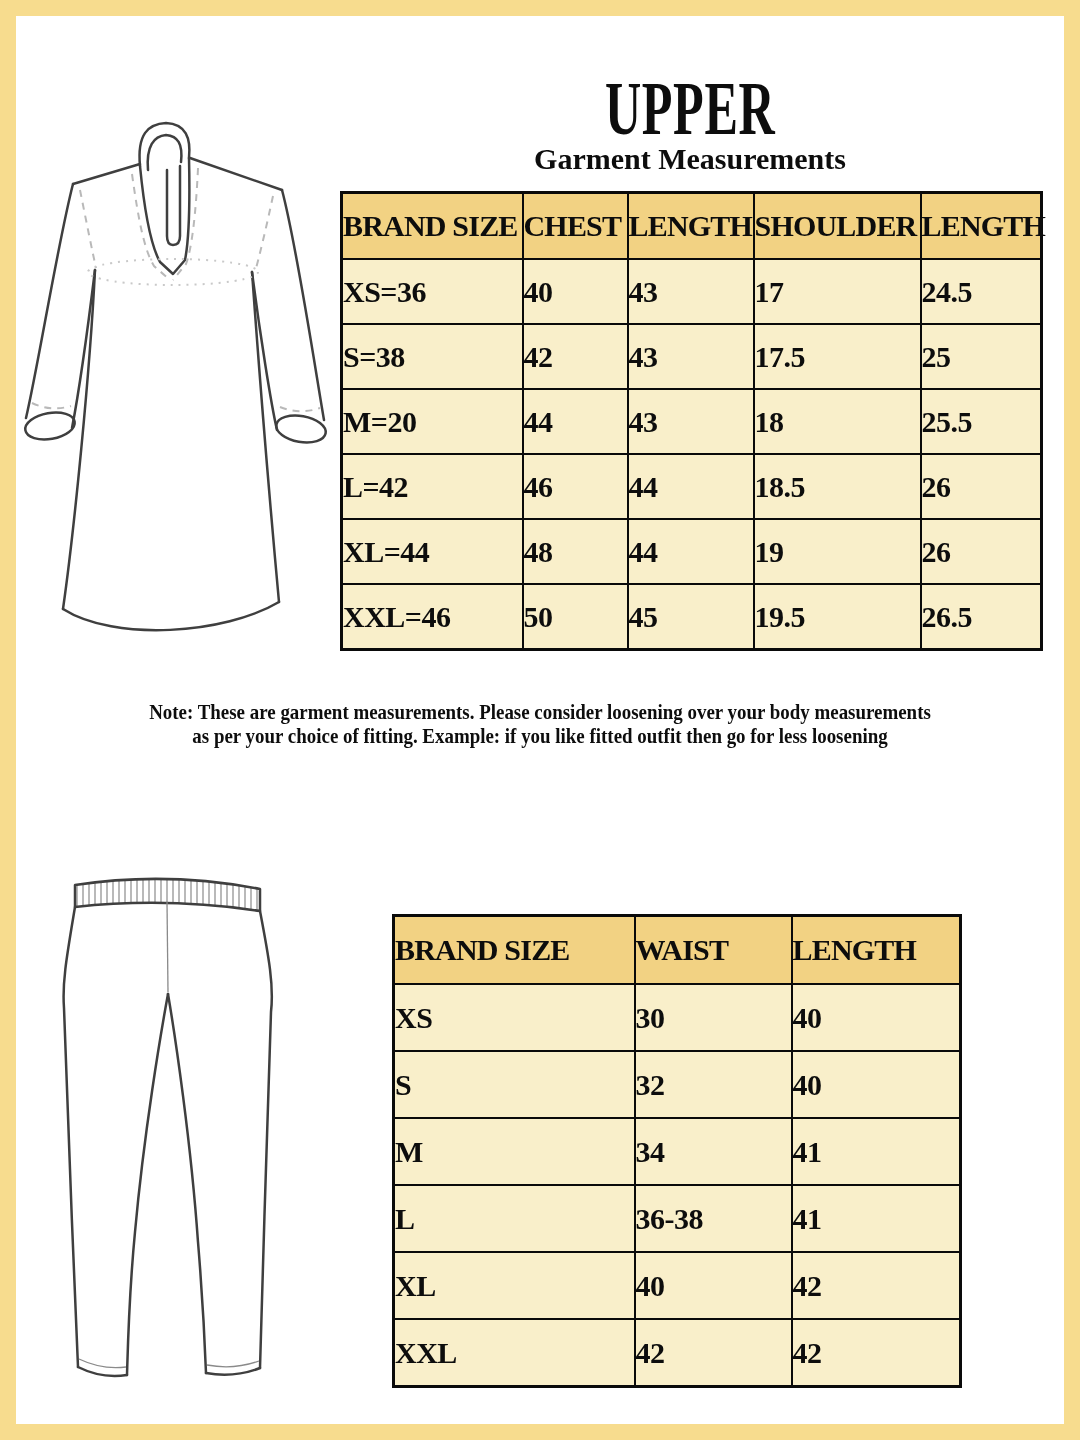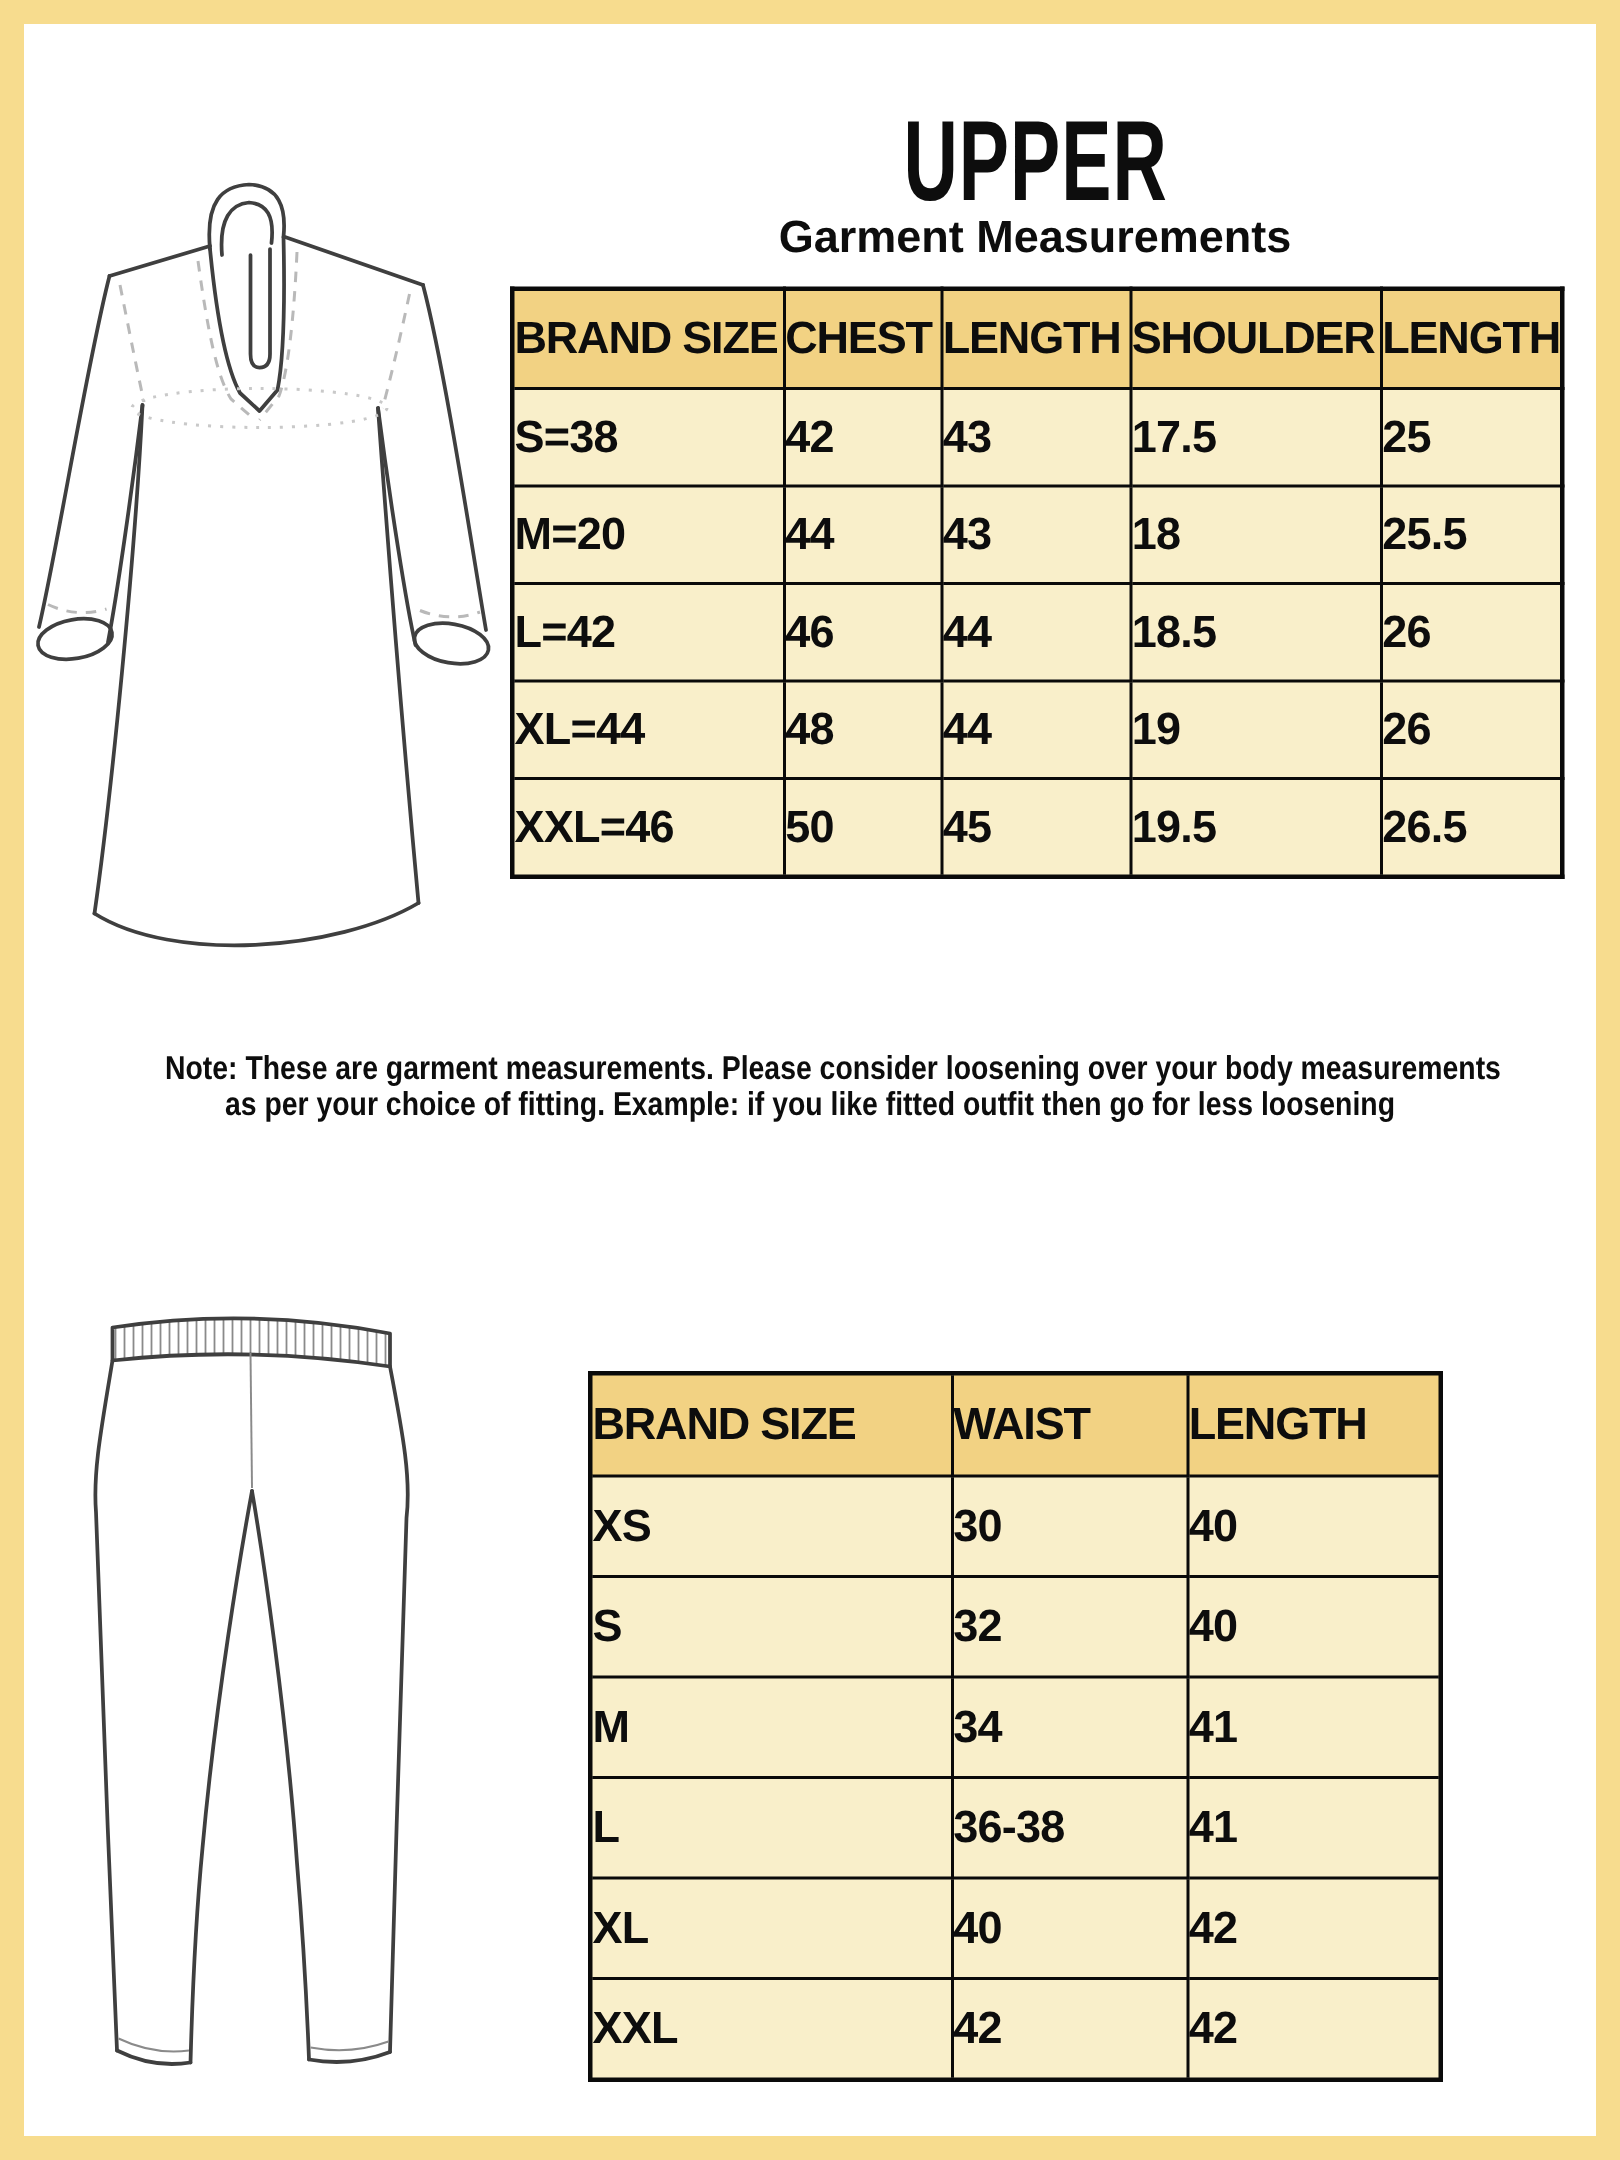--- a/index.html
+++ b/index.html
@@ -1,19 +1,19 @@
 <!DOCTYPE html>
 <html style="--page-bg: #FFFFFF; --frame-color: #F7DC8E; --table-header-bg: #F2D283; --table-row-bg: #F9EFCA; --table-border-color: #0A0A0A; --text-color: #0D0D0D;"><head>
 <meta charset="utf-8">
 <style>
   html,body { margin:0; padding:0; background:#ffffff; }
   .page {
     position:relative; width:1080px; height:1440px; box-sizing:border-box;
     background:var(--page-bg,#ffffff); overflow:hidden;
-    font-family:Liberation Sans, sans-serif; color:var(--text-color,#0d0d0d);
+    font-family:Liberation Serif, serif; color:var(--text-color,#0d0d0d);
   }
   .frame {
     position:absolute; inset:0; border:16px solid var(--frame-color,#F7DC8E);
     pointer-events:none; z-index:5;
   }
   .illustration { position:absolute; }
   .kurta  { left:20px;  top:112px; width:310px; height:530px; }
   .pants  { left:50px;  top:870px; width:230px; height:520px; }
 
   .big-title {
@@ -108,20 +108,27 @@
     <thead>
       <tr>
         <th>BRAND SIZE</th>
         <th>CHEST</th>
         <th>LENGTH</th>
         <th>SHOULDER</th>
         <th>LENGTH</th>
       </tr>
     </thead>
     <tbody>
+      <tr>
+        <td>XS=36</td>
+        <td>40</td>
+        <td>43</td>
+        <td>17</td>
+        <td>24.5</td>
+      </tr>
       <tr>
         <td>S=38</td>
         <td>42</td>
         <td>43</td>
         <td>17.5</td>
         <td>25</td>
       </tr>
       <tr>
         <td>M=20</td>
         <td>44</td>

